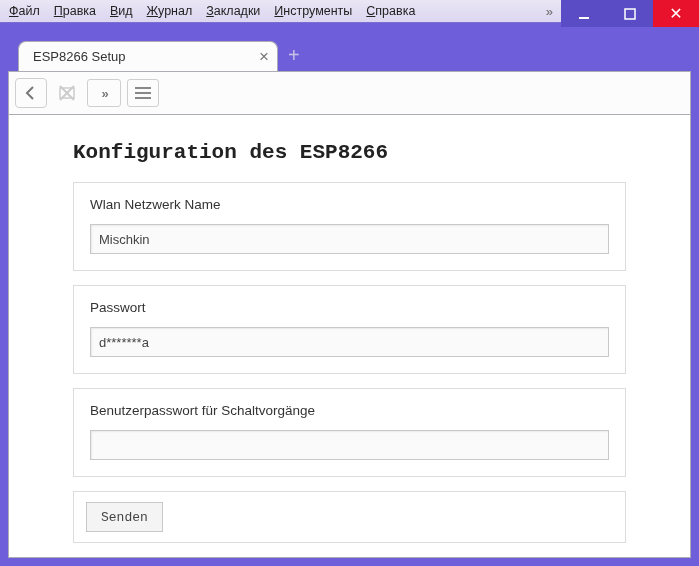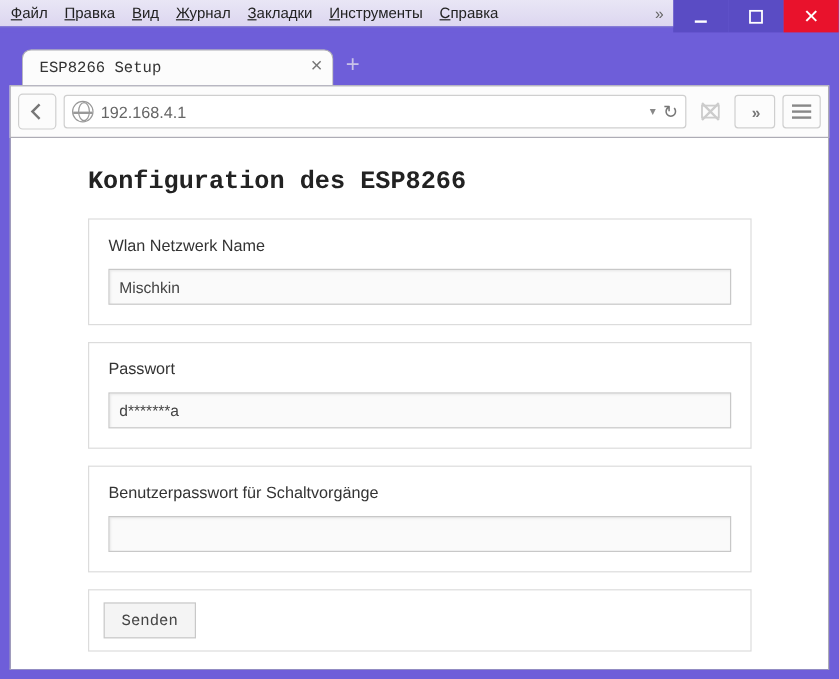--- a/index.html
+++ b/index.html
@@ -50,21 +50,20 @@
   margin-left: auto;
   color: #666;
   padding: 0 8px;
   font-size: 13px;
   letter-spacing: -2px;
 }
 .tabstrip {
   position: absolute;
   top: 27px; left: 8px; right: 24px;
   height: 44px;
-  font-family: Liberation Mono, monospace;
 }
 .tab {
   position: absolute;
   bottom: 0;
   left: 10px;
   width: 260px;
   height: 30px;
   background: #fcfcfc;
   border: 1px solid #adacb5;
   border-bottom: none;
@@ -281,26 +280,20 @@
   </div>
   <div class="newtab">+</div>
 </div>
 
 <div class="toolbar">
   <div class="navbtn back">
     <svg width="16" height="16">
         <path d="M10 2 L4 8 L10 14" fill="none" stroke="#777" stroke-width="2"></path>
       </svg>
   </div>
-  <div class="urlbar">
-    <span class="globe"></span>
-    <input type="text" value="192.168.4.1" style="">
-    <span class="dd">▾</span>
-    <span class="reload">↻</span>
-  </div>
   <div class="shield">
     <svg width="20" height="20">
         <path d="M3 3 L17 17 M17 3 L3 17" stroke="#ccc" stroke-width="2"></path>
         <rect x="3" y="5" width="14" height="10" fill="none" stroke="#ccc" stroke-width="1.5"></rect>
       </svg>
   </div>
   <div class="morebtn">»</div>
   <div class="hamburger">
     <div></div>
       <div></div>

